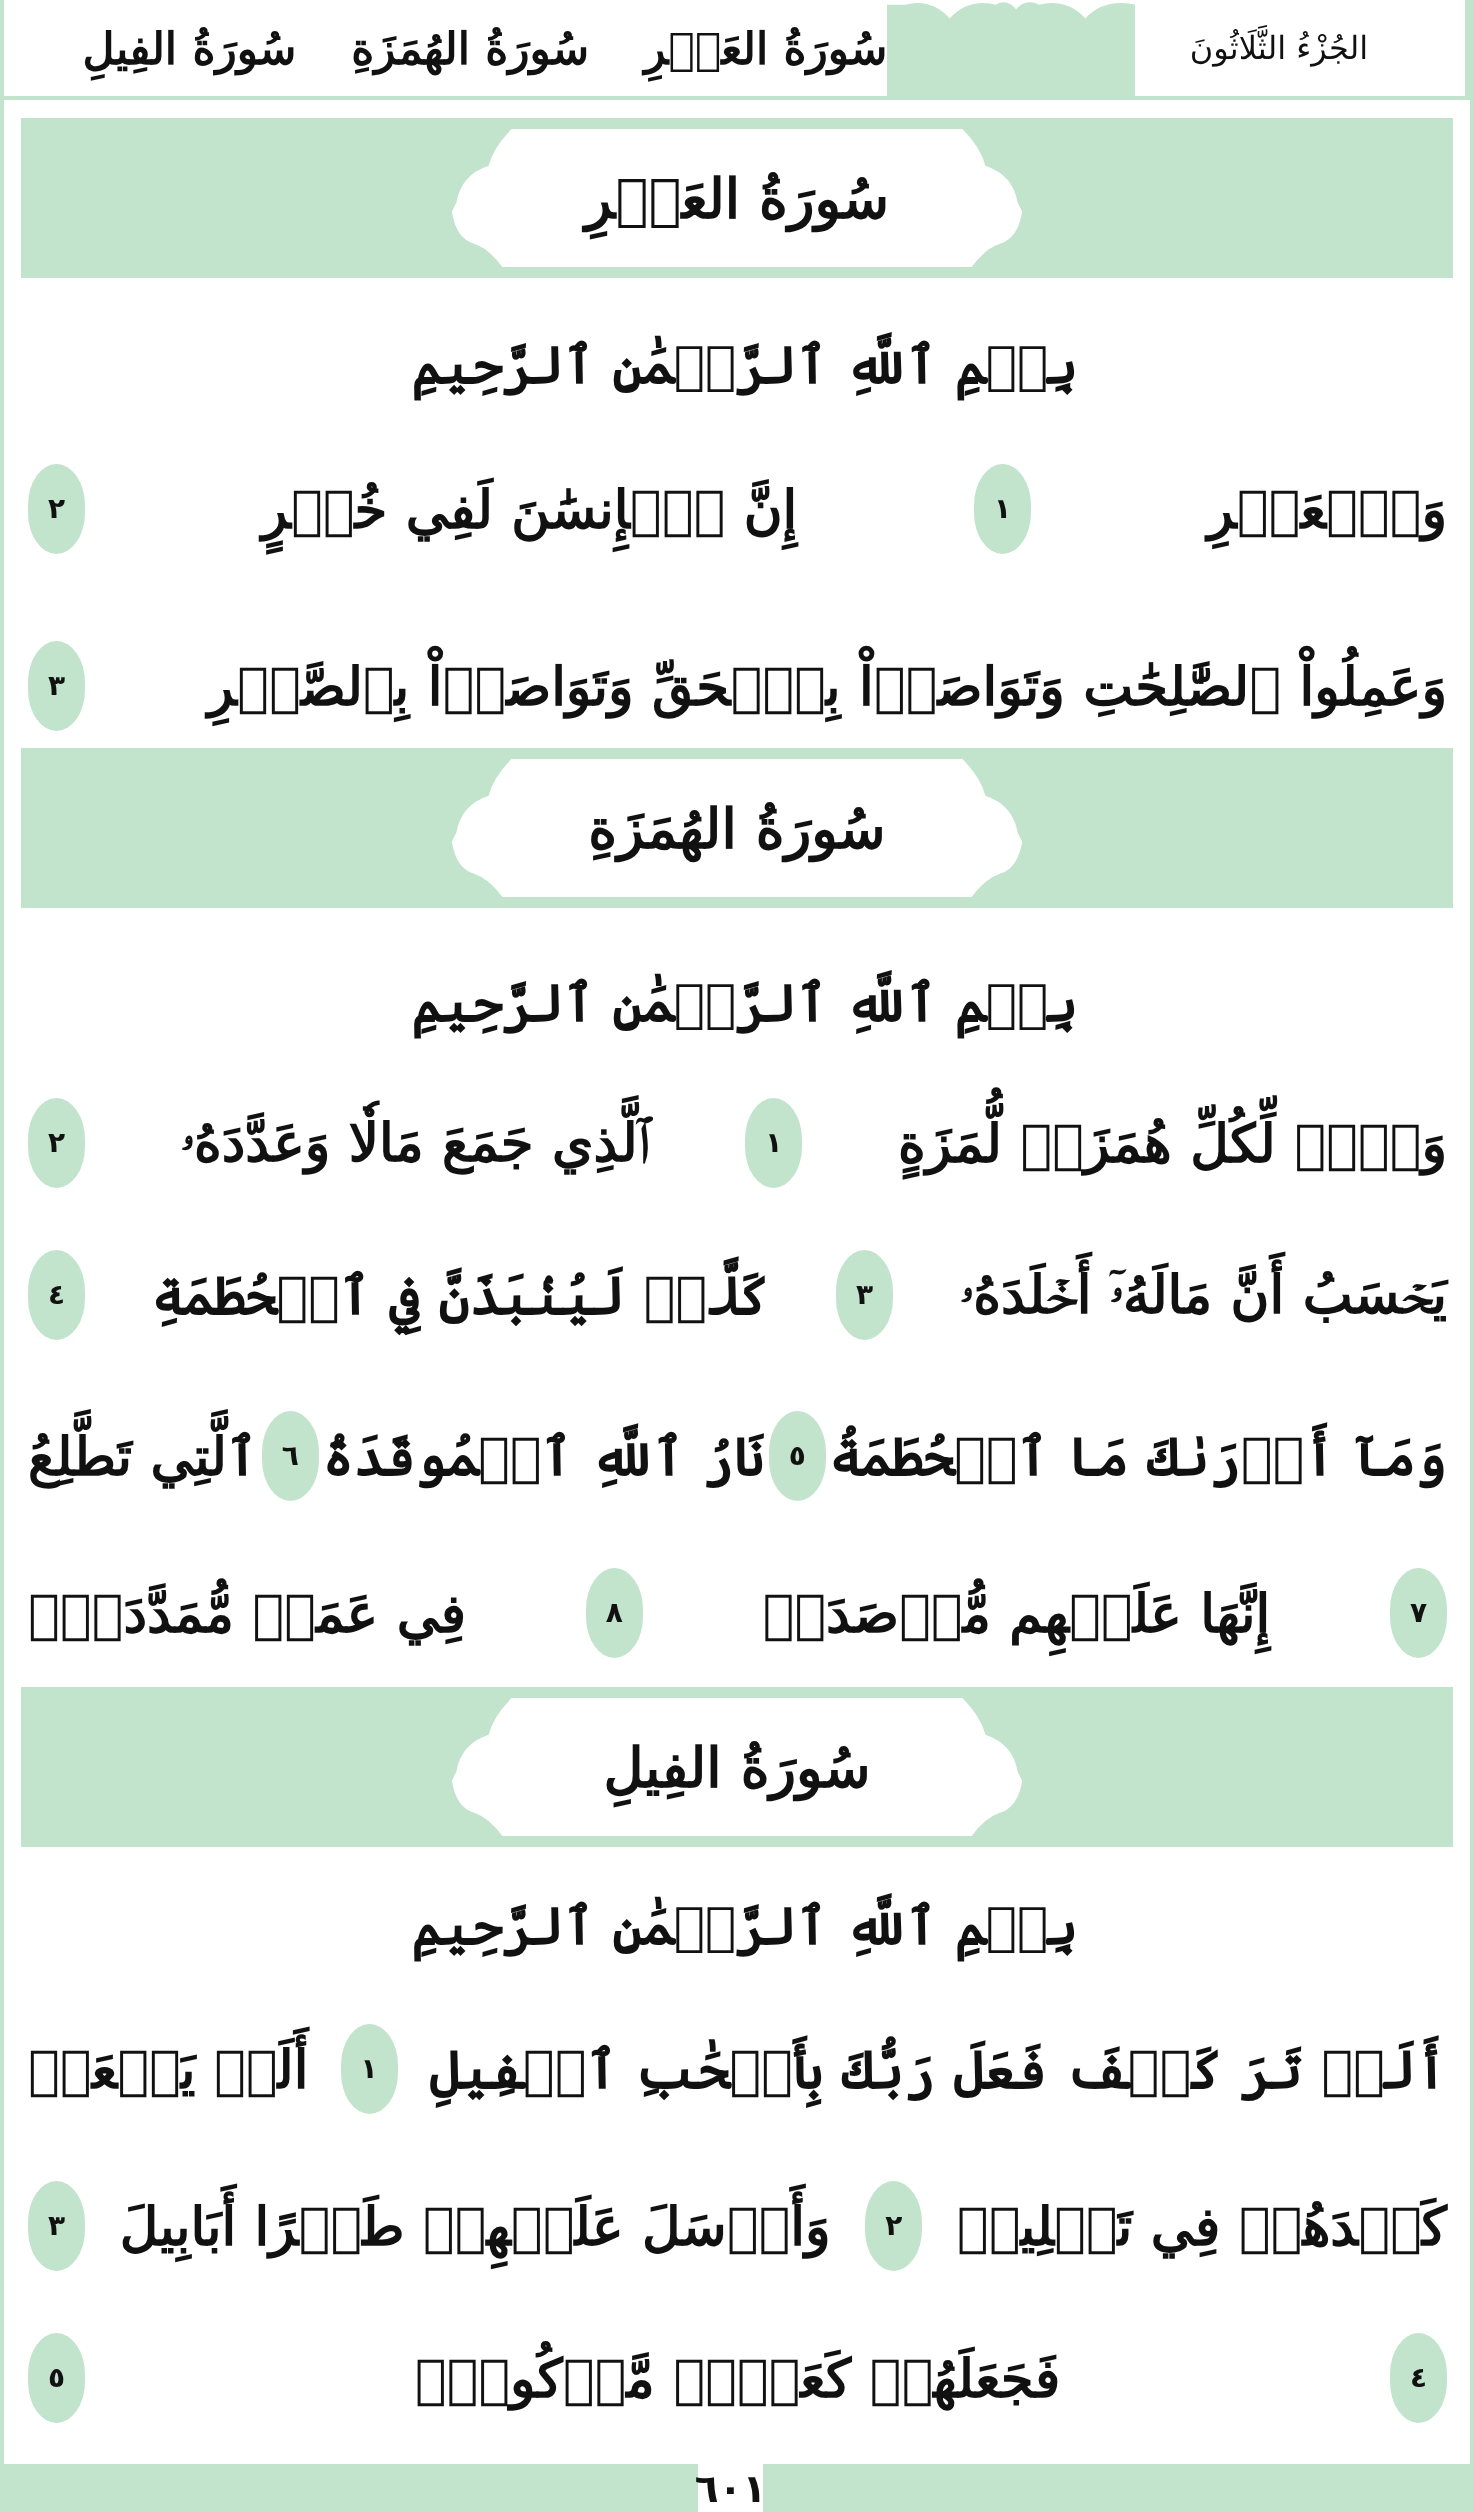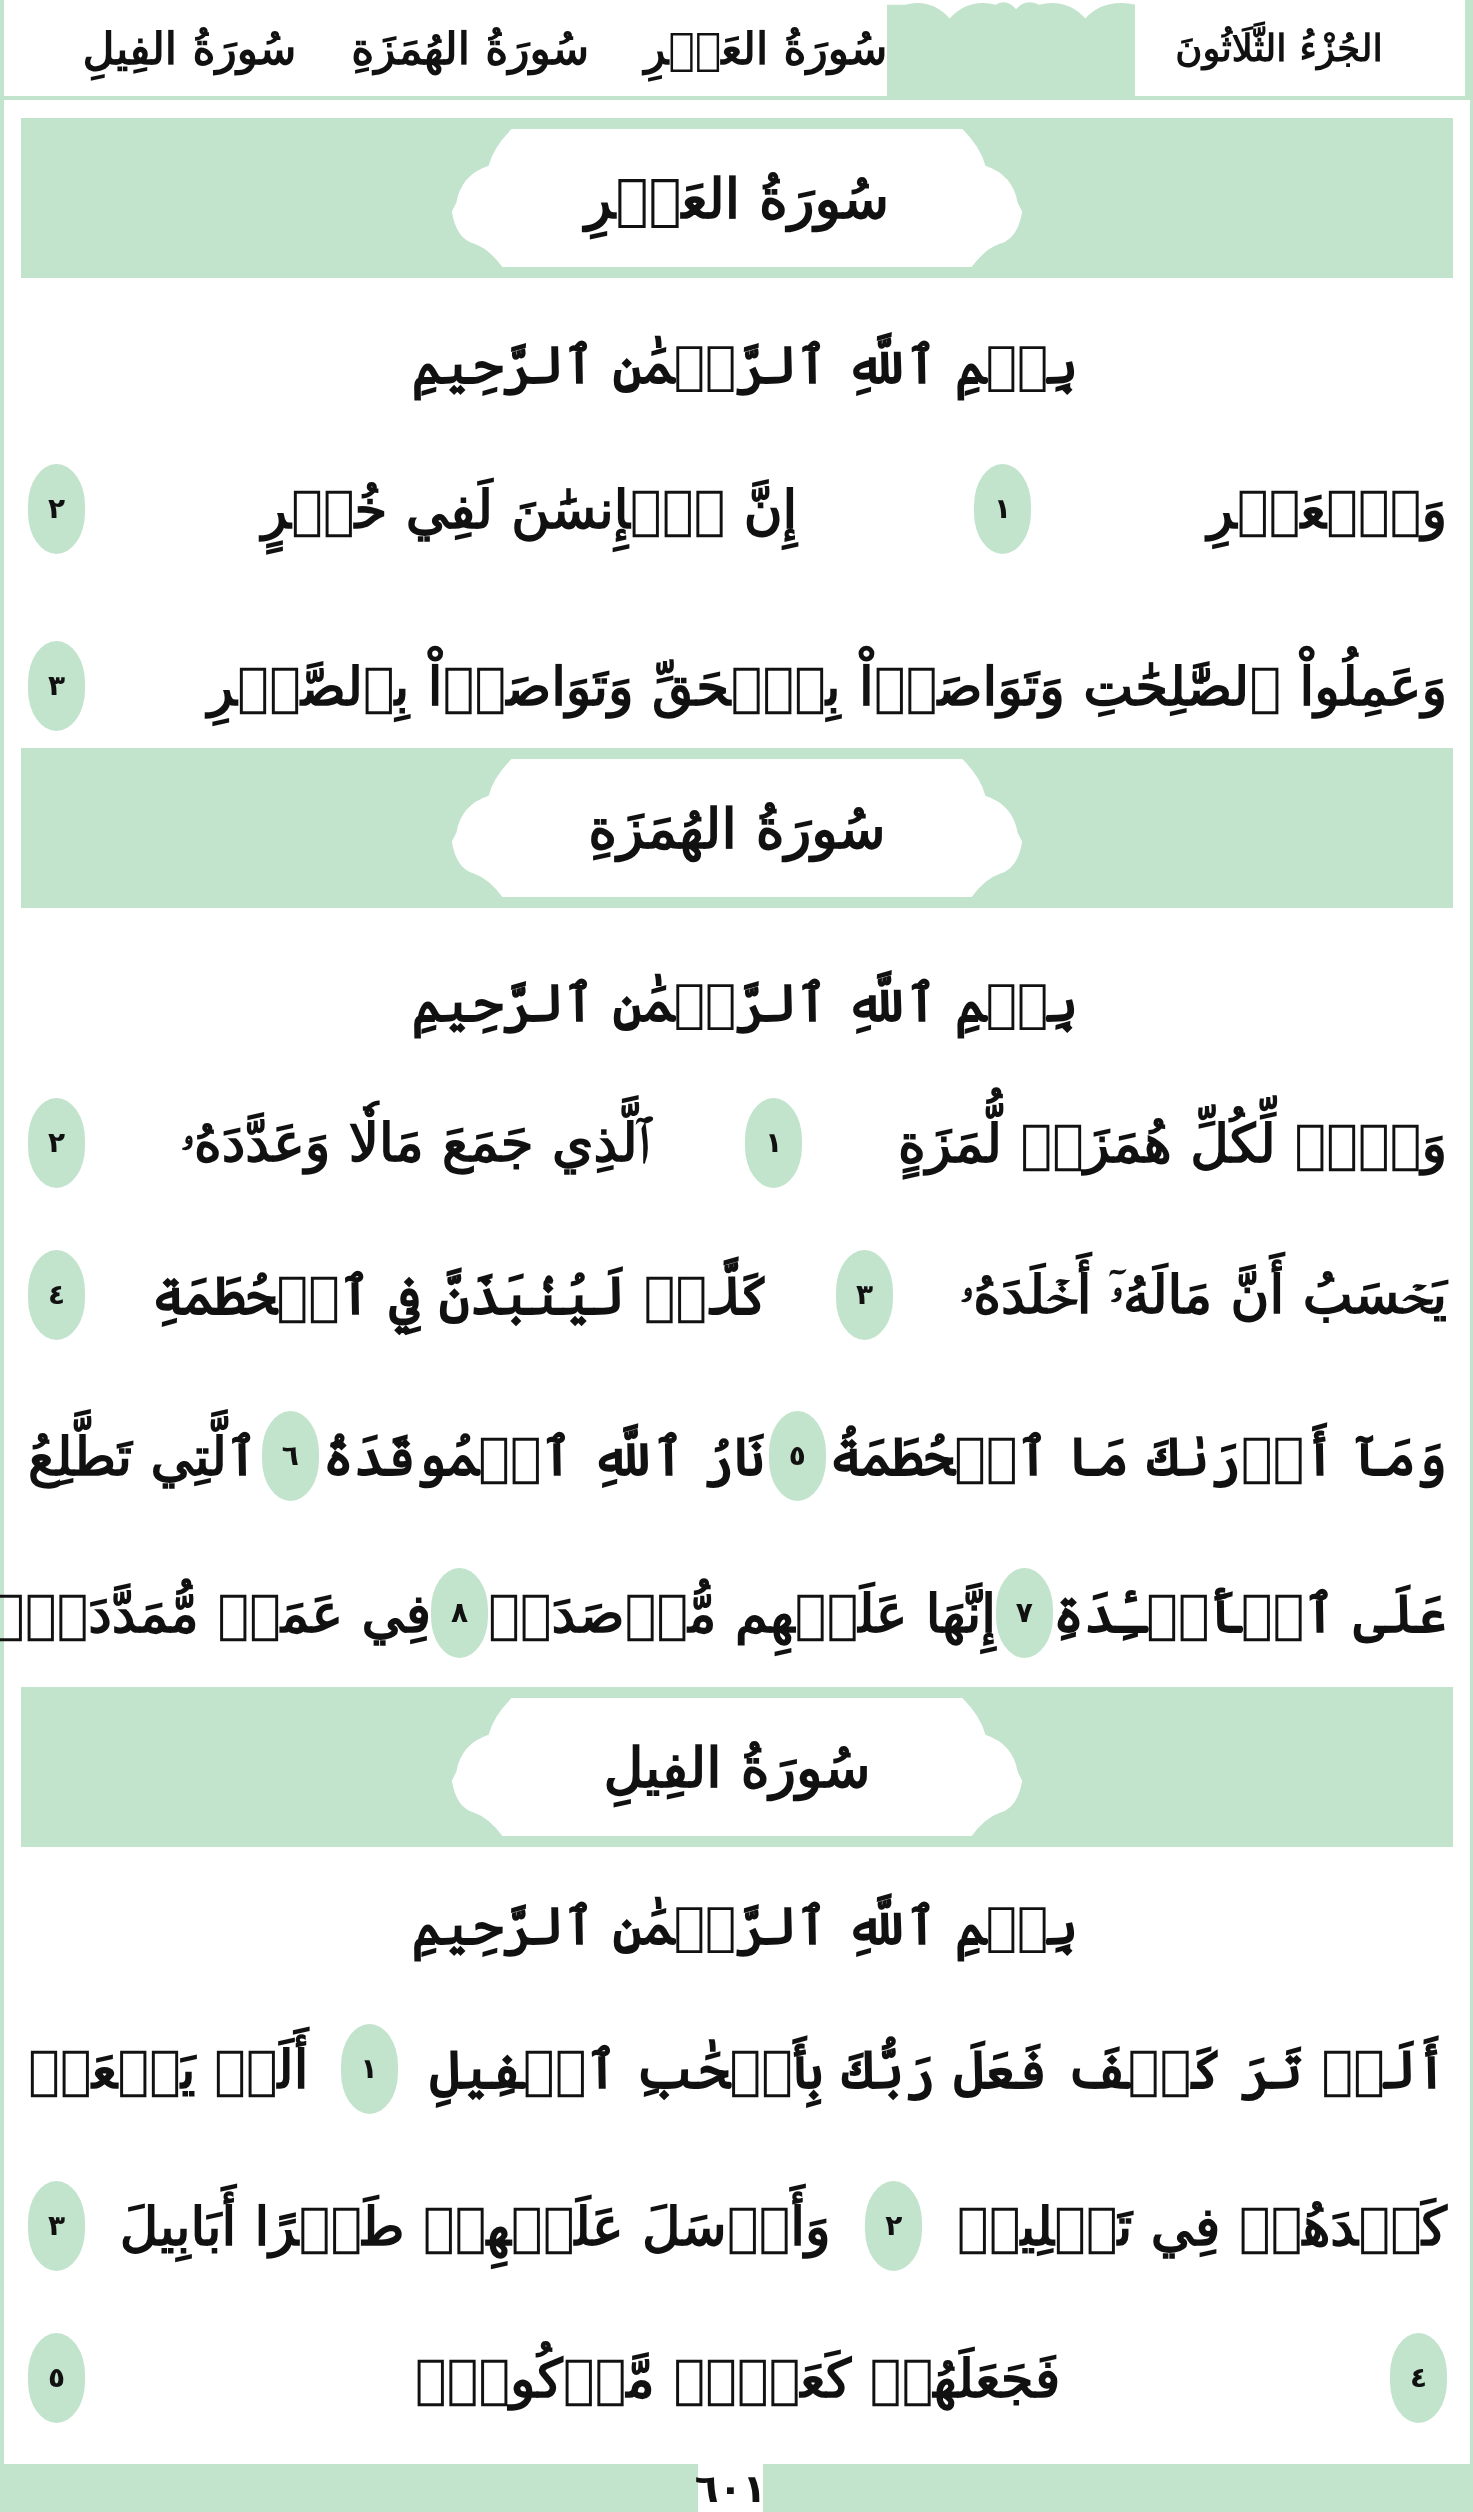--- a/index.html
+++ b/index.html
@@ -13,21 +13,21 @@
   .header-line { position:absolute; left:0; top:96px; width:1474px; height:3.7px; background:#c2e3cc; }
   .hdr-surahs { position:absolute; left:7.4px; top:0; width:880px; height:96px;
                 direction:rtl; display:flex; gap:55px; justify-content:flex-start; align-items:center;
                 padding-right:0; box-sizing:border-box; font-family:"DejaVu Serif", serif;
                 font-size:44px; font-weight:bold; }
   .hdr-surahs span { white-space:nowrap; }
   .hdr-deco { position:absolute; left:887px; top:0; width:249px; height:96px; background:#c2e3cc; }
   .hdr-deco svg { position:absolute; left:0; top:0; }
   .hdr-juz { position:absolute; left:1135px; top:0; width:288px; height:96px; background:#fff;
              display:flex; align-items:center; justify-content:center; direction:rtl;
-             font-family:"DejaVu Serif", serif; font-size:37px; font-weight:bold; }
+             font-family:"DejaVu Serif", serif; font-size:32px; font-weight:normal; }
   .hdr-juz-edge { position:absolute; left:1465px; top:0; width:9.2px; height:96px; background:#c2e3cc; }
 
   
   .banner { position:absolute; left:21px; width:1432px; height:160px; background:#c2e3cc; }
   .banner svg { position:absolute; left:389px; top:11px; }
   .banner-title { position:absolute; left:461px; top:0; width:510px; height:160px;
                   display:flex; align-items:center; justify-content:center; direction:rtl;
                   font-family:"DejaVu Serif", serif; font-size:55px; font-weight:bold; color:#111; }
 
   
@@ -113,21 +113,20 @@
   <span class="marker">٤</span>
 </div>
 <div class="line" style="top:1400px;">
   <span class="seg">وَمَآ أَدۡرَىٰكَ مَا ٱلۡحُطَمَةُ</span>
   <span class="marker">٥</span>
   <span class="seg">نَارُ ٱللَّهِ ٱلۡمُوقَدَةُ</span>
   <span class="marker">٦</span>
   <span class="seg">ٱلَّتِي تَطَّلِعُ</span>
 </div>
 <div class="line" style="top:1557px;">
-  <span class="seg">عَلَى ٱلۡأَفۡـِٔدَةِ</span>
   <span class="marker">٧</span>
   <span class="seg">إِنَّهَا عَلَيۡهِم مُّؤۡصَدَةٞ</span>
   <span class="marker">٨</span>
   <span class="seg">فِي عَمَدٖ مُّمَدَّدَةِۭ</span>
 
 </div>
 
 <div class="banner" style="top:1687px;">
   <svg width="654" height="138" viewBox="0 0 710 150">
     <path d="M110 0 L600 0 Q620 20 625 40 Q655 50 660 80 L665 90 Q660 120 640 125 Q625 130 610 150 L100 150 Q85 130 70 125 Q50 120 45 90 L50 80 Q55 50 85 40 Q90 20 110 0 Z" fill="#ffffff"></path>

